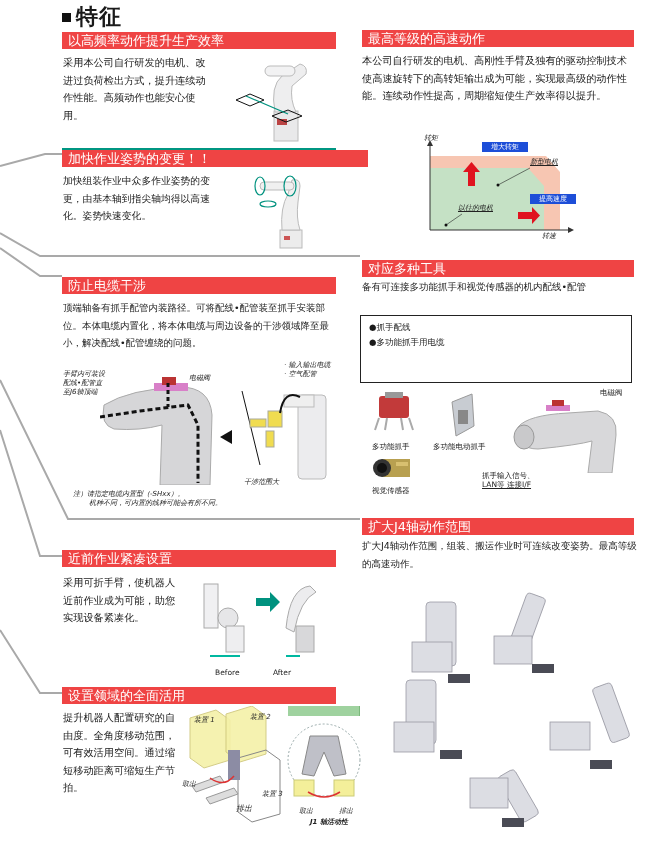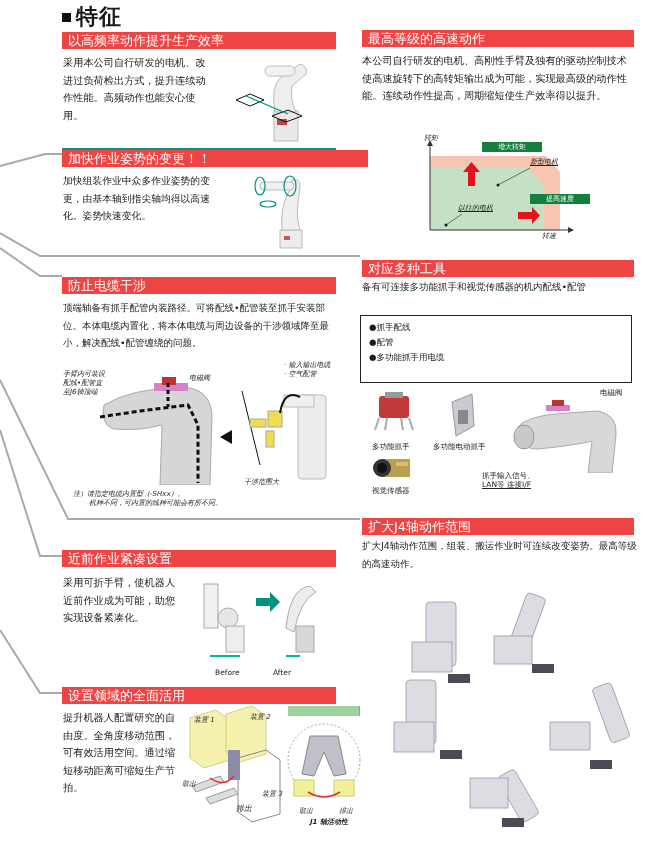--- a/index.html
+++ b/index.html
@@ -9,21 +9,21 @@
   .title { left: 62px; top: 2px; font-size: 22px; font-weight: bold; letter-spacing: 1px; display: flex; align-items: center; }
   .title .sq { width: 9px; height: 9px; background: #111; margin-right: 5px; display: inline-block; }
   .hdr { position: absolute; height: 17px; background: #ef4444; color: #fff; font-size: 13px; line-height: 17px; padding-left: 6px; white-space: nowrap; overflow: hidden; }
   .txt { position: absolute; font-size: 10.2px; line-height: 17.5px; color: #1a1a1a; }
   .small { position: absolute; font-size: 7px; line-height: 9px; color: #222; white-space: nowrap; font-style: italic; }
   .rule { position: absolute; height: 3px; background: #009682; }
   svg.conn { position: absolute; left: 0; top: 0; }
   .listbox { position: absolute; border: 1px solid #222; padding: 4px 8px; font-size: 8.5px; line-height: 15px; }
   .robot { position: absolute; }
   .cap { position: absolute; font-size: 7.5px; white-space: nowrap; color: #222; }
-  .tag { position: absolute; background: #15803d; color: #fff; font-size: 7px; padding: 0 16px; line-height: 10px; white-space: nowrap; }
+  .tag { position: absolute; background: #1d4ed8; color: #fff; font-size: 7px; padding: 0 9px; line-height: 10px; white-space: nowrap; }
 </style>
 </head>
 <body>
 
 <svg class="conn" width="662" height="846">
   <g stroke="#a9a9a9" stroke-width="2" fill="none">
     <polyline points="0,166 45,154 62,154"></polyline>
     <polyline points="0,233 40,256 360,256"></polyline>
     <polyline points="0,248 40,276 62,276"></polyline>
     <polyline points="0,380 68,519 360,519"></polyline>
@@ -91,21 +91,20 @@
     <ellipse cx="10" cy="14" rx="5" ry="9" fill="none" stroke="#00927f" stroke-width="1.2"></ellipse>
     <ellipse cx="40" cy="14" rx="6" ry="10" fill="none" stroke="#00927f" stroke-width="1.2"></ellipse>
     <ellipse cx="18" cy="32" rx="8" ry="3" fill="none" stroke="#00927f" stroke-width="1.2"></ellipse>
   </svg>
 </div>
 
 <div class="hdr" style="left:362px; top:260px; width:272px;">对应多种工具</div>
 <div class="txt" style="left:362px; top:278px; width:290px; font-size:9.5px;">备有可连接多功能抓手和视觉传感器的机内配线•配管</div>
 <div class="listbox" style="left:360px; top:315px; width:272px; height:68px;">
   <div>●抓手配线</div>
-  <div>●配管</div>
   <div>●多功能抓手用电缆</div>
 </div>
 <div class="robot" style="left:373px; top:392px; width:42px; height:40px;">
   <svg width="42" height="40">
       <rect x="6" y="4" width="30" height="22" rx="3" fill="#c23a3a"></rect>
       <rect x="12" y="0" width="18" height="6" fill="#999"></rect>
       <path d="M6 26 L2 38 M14 26 L12 38 M28 26 L30 38 M36 26 L40 38" stroke="#aaa" stroke-width="2"></path>
     </svg>
 </div>
 <span class="cap" style="left:372px; top:442px;">多功能抓手</span>

